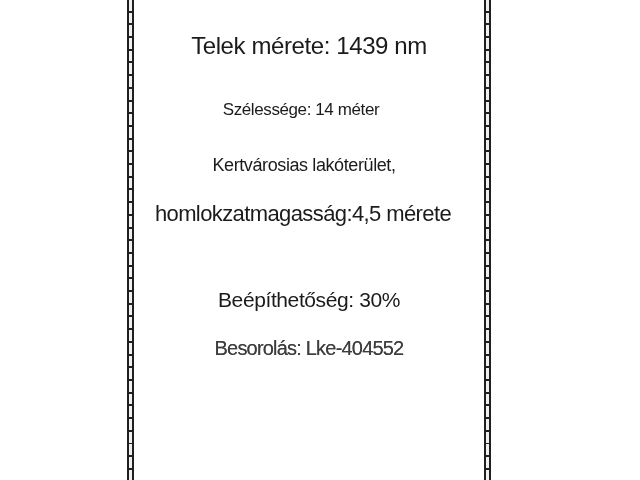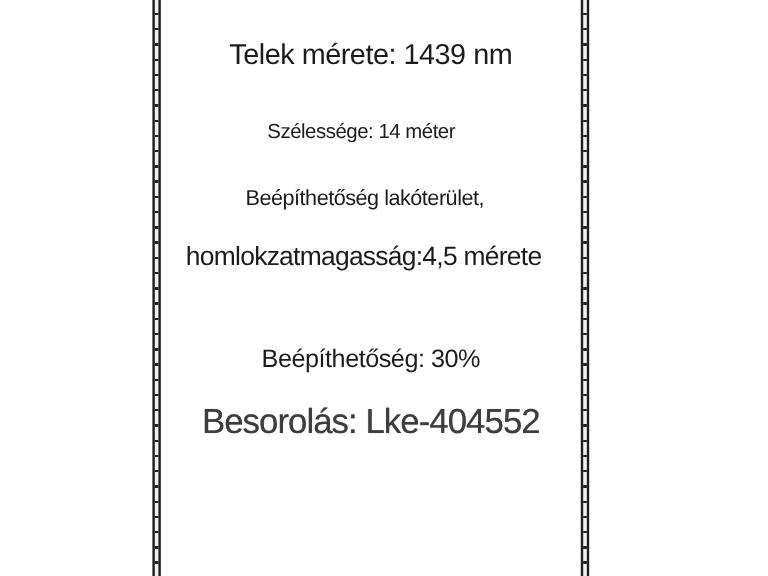--- a/index.html
+++ b/index.html
@@ -41,35 +41,35 @@
     white-space:nowrap;
     color:var(--text);
     letter-spacing:-0.4px;
     line-height:1;
   }
   .l1{left:130px;top:34px;font-size:24px;}
   .l2{left:122px;top:78px;font-size:17px;margin-top:23px;}
   .l3{left:125px;top:156px;font-size:18px;}
   .l4{left:124px;top:203px;font-size:22px;letter-spacing:-0.6px;}
   .l5{left:130px;top:289px;font-size:21px;}
-  .l6{left:130px;top:338px;font-size:29px;letter-spacing:-0.8px;color:var(--text-muted);text-shadow:0 0 0.6px #6a6a6a;}
+  .l6{left:130px;top:338px;font-size:20px;letter-spacing:-0.8px;color:var(--text-muted);text-shadow:0 0 0.6px #6a6a6a;}
 </style>
 </head>
 <body>
 
 <div class="canvas">
 
   <div class="rail left"></div>
   <div class="rail right"></div>
 
   <div class="txt l1">Telek mérete: 1439 nm</div>
 
   <div class="txt l2">Szélessége: 14 méter</div>
 
-  <div class="txt l3">Beépíthetőség lakóterület,</div>
+  <div class="txt l3">Kertvárosias lakóterület,</div>
 
   <div class="txt l4">homlokzatmagasság:4,5 mérete</div>
 
   <div class="txt l5">Beépíthetőség: 30%</div>
 
   <div class="txt l6">Besorolás: Lke-404552</div>
 
 </div>
 
 </body></html>

